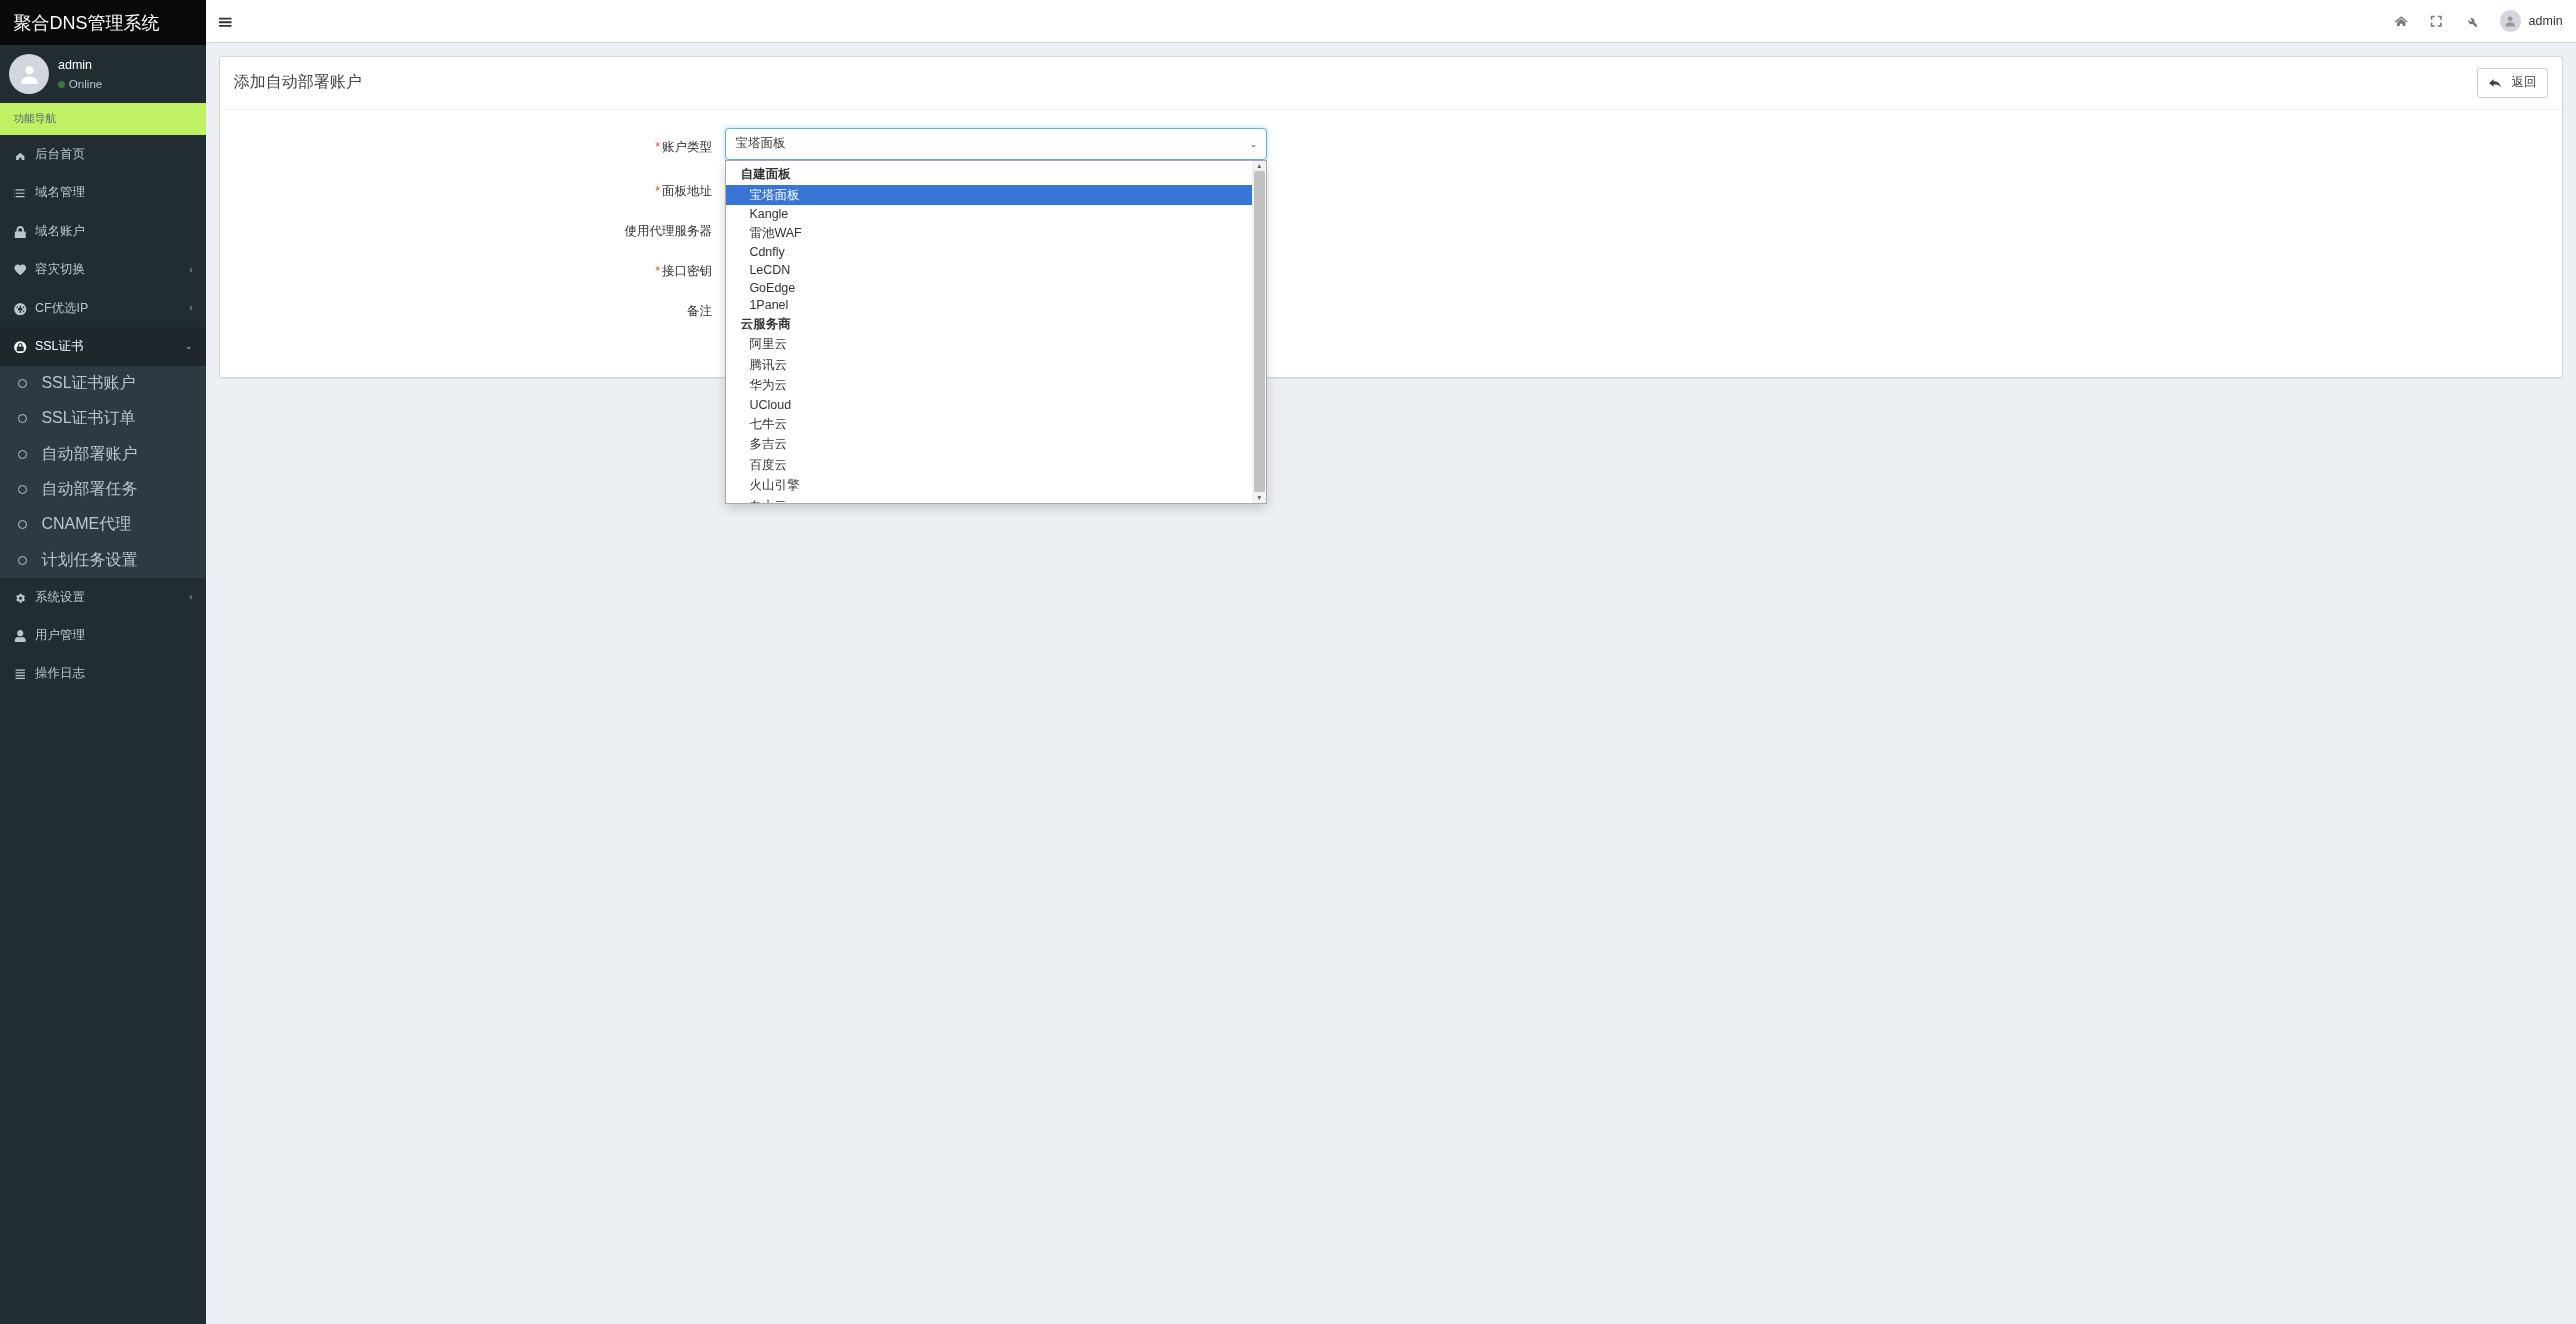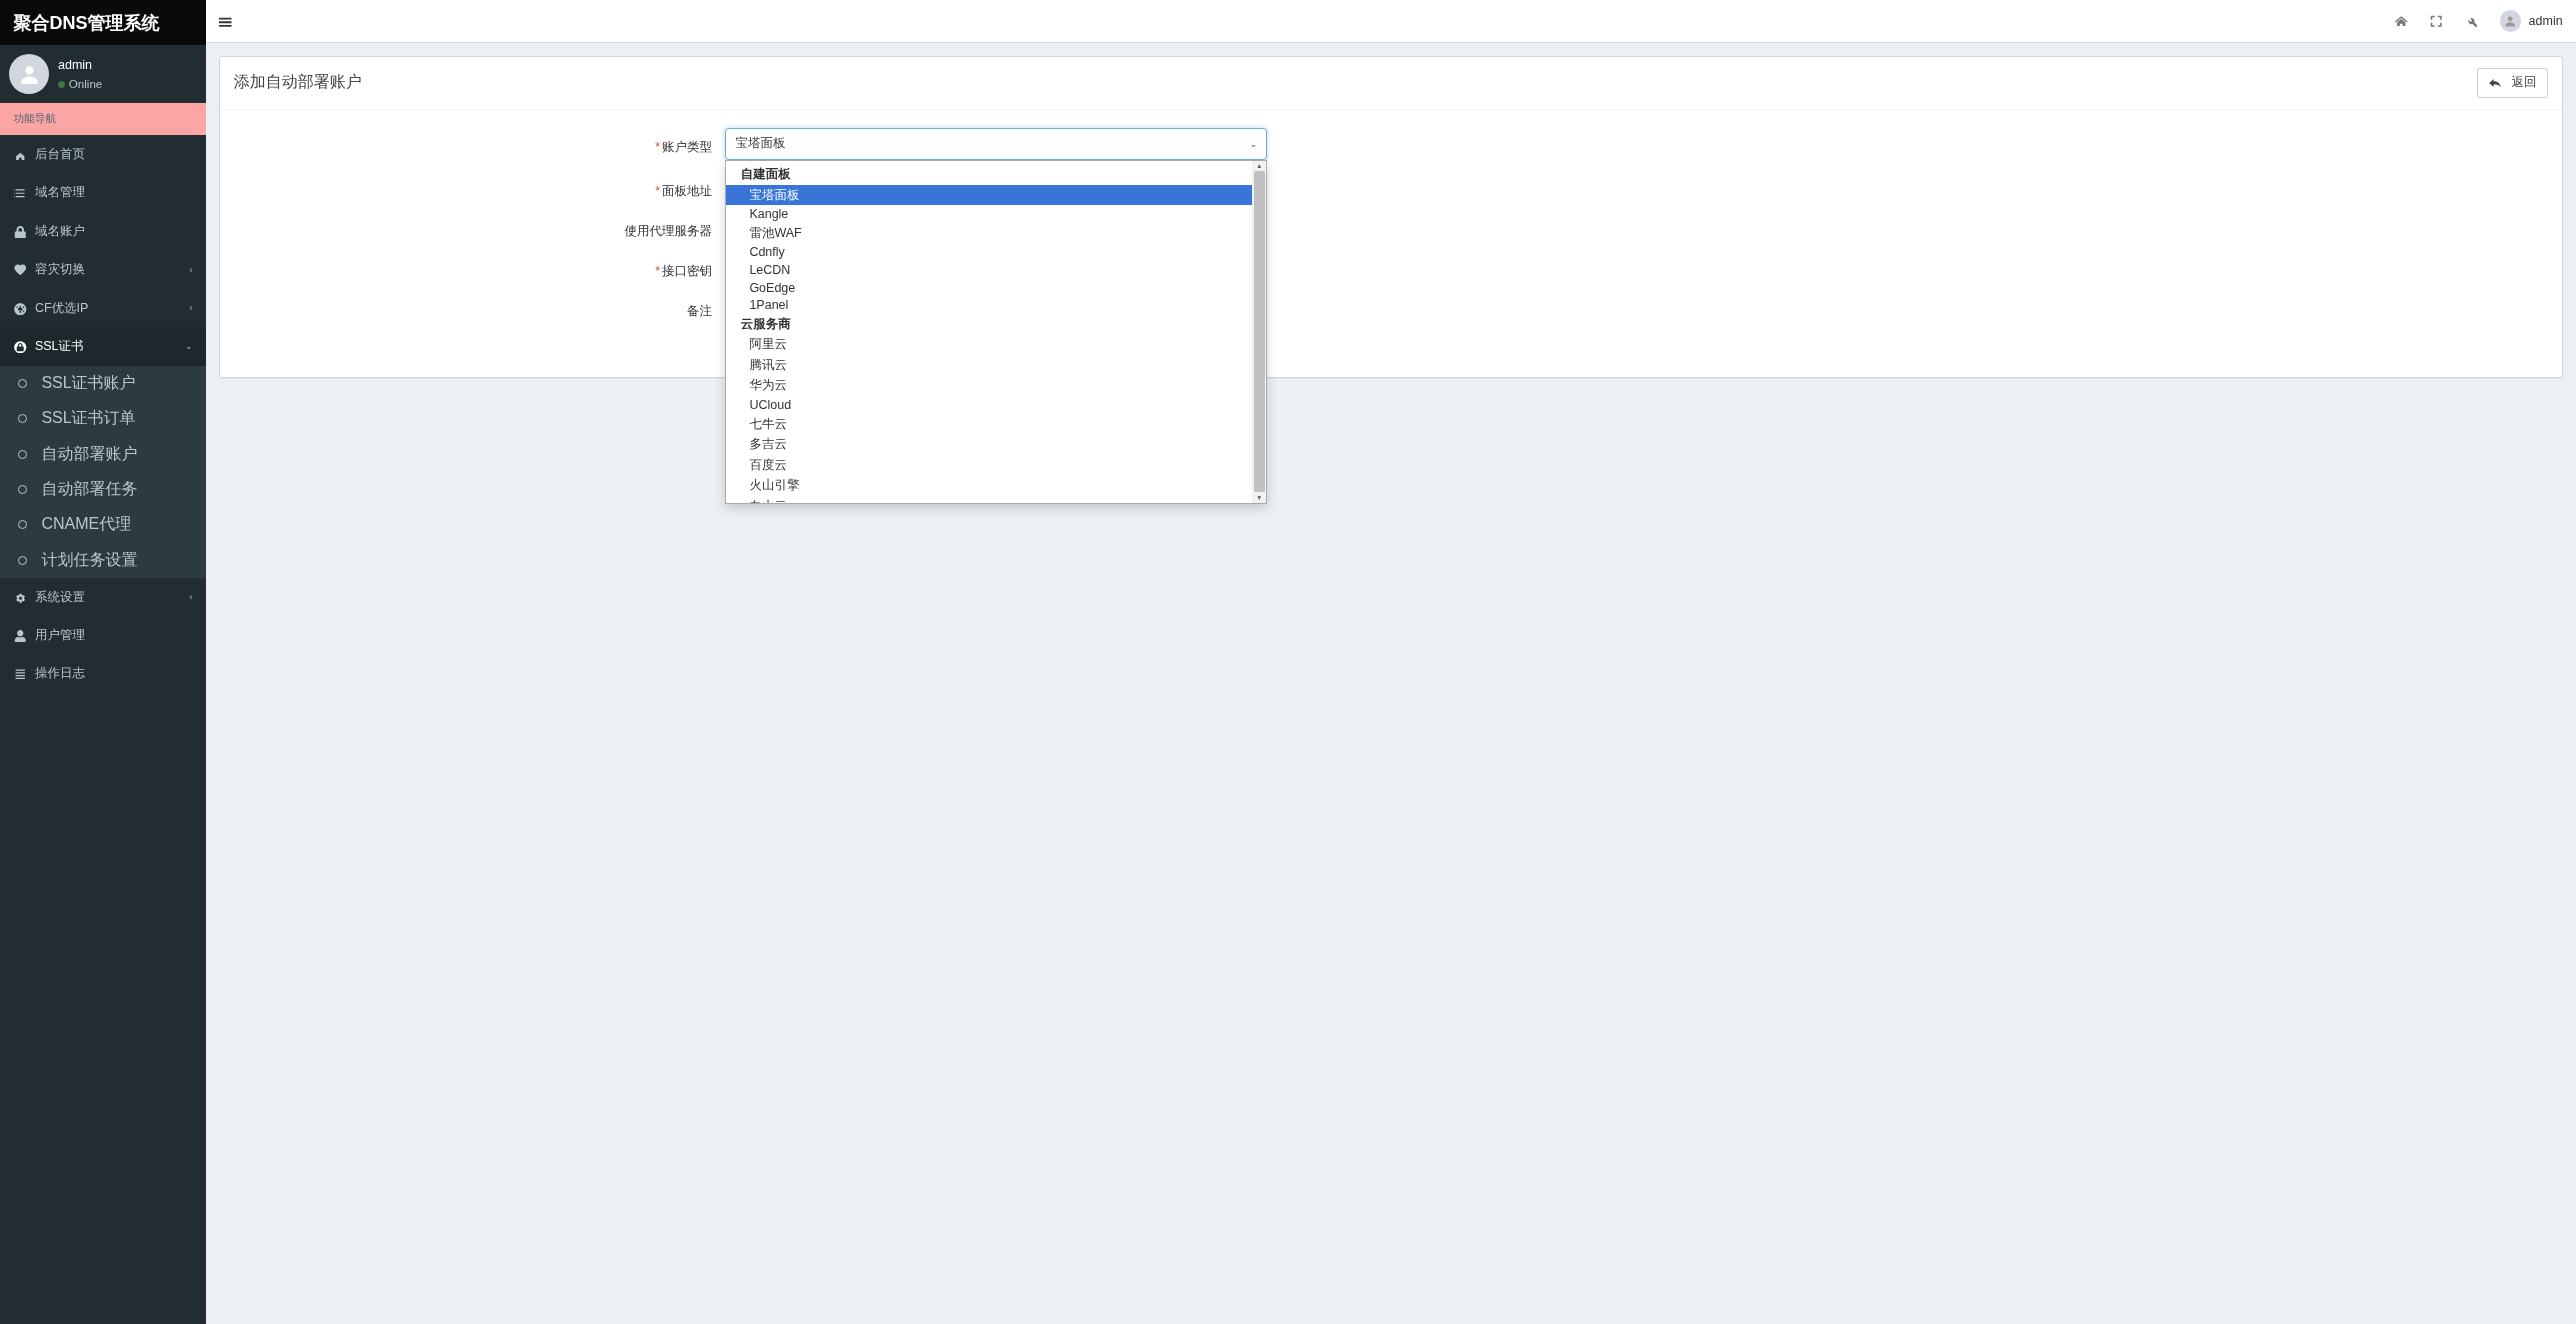--- a/index.html
+++ b/index.html
@@ -1,26 +1,26 @@
 <!DOCTYPE html>
 <html style="font-size:14.3px"><head>
 <meta charset="utf-8">
 <style>
 *{box-sizing:border-box;margin:0;padding:0}
 body{font-family:"Helvetica Neue",Helvetica,Arial,sans-serif;font-size:12.5px;color:#333;background:#ecf0f5;overflow:hidden}
 .wrap{display:flex;height:100vh;width:100vw}
 .sidebar{width:206px;background:#222d32;color:#b8c7ce;flex-shrink:0;overflow-y:auto}
-.brand{background:#0a0a0a;color:#fff;font-size:18px;padding:10.7px 13.4px;font-weight:700}
+.brand{background:#0a0a0a;color:#fff;font-size:18px;padding:10.7px 13.4px;font-weight:400}
 .user-panel{padding:9px;display:flex;align-items:center;gap:9px}
 .user-panel .avatar{width:40px;height:40px;border-radius:50%;background:#d2d6de;display:flex;align-items:center;justify-content:center}
 .user-panel .avatar svg{width:25px;height:25px;fill:#fff}
 .user-panel .info .name{color:#fff;font-size:12.5px}
 .user-panel .info .status{color:#b8c7ce;font-size:11.6px;margin-top:5px}
 .user-panel .info .status .dot{display:inline-block;width:7.2px;height:7.2px;border-radius:50%;background:#3c763d;margin-right:3.6px}
-.nav-header{color:#4b646f;background:#fca5a5;padding:9px 13.4px;font-size:10.7px}
+.nav-header{color:#4b646f;background:#bef264;padding:9px 13.4px;font-size:10.7px}
 .nav li{list-style:none}
 .nav a{display:flex;align-items:center;padding:10.7px 13.4px;color:#b8c7ce;text-decoration:none;font-size:12.5px;gap:7.2px}
 .nav a:hover,.nav a.active{background:#1e282c;color:#fff}
 .nav a .icon{width:14.3px;text-align:center;flex-shrink:0}
 .nav a .txt{flex:1}
 .nav a .chev{font-size:9px;color:#b8c7ce}
 .nav .submenu{background:#2c3b41}
 .nav .submenu a{padding:7.2px 13.4px 7.2px 18px;font-size:16px}
 .nav .submenu a .circle{width:9px;height:9px;border:0.9px solid #b8c7ce;border-radius:50%;display:inline-block;margin-right:7.2px;flex-shrink:0}
 .main{flex:1;display:flex;flex-direction:column;min-width:0}

